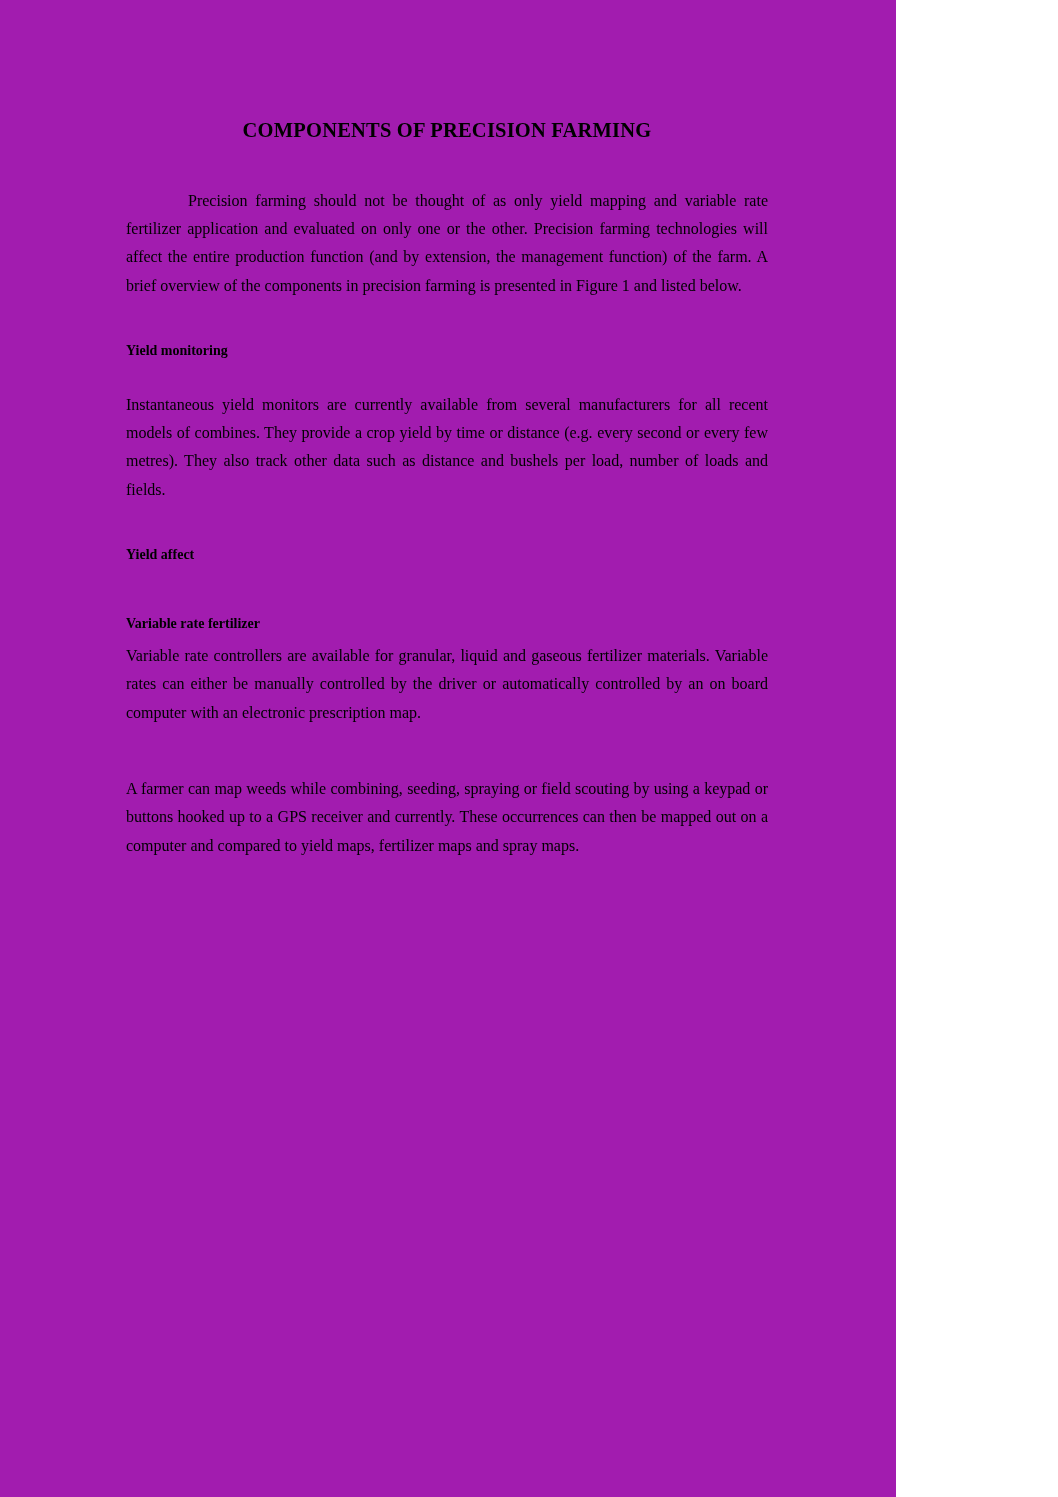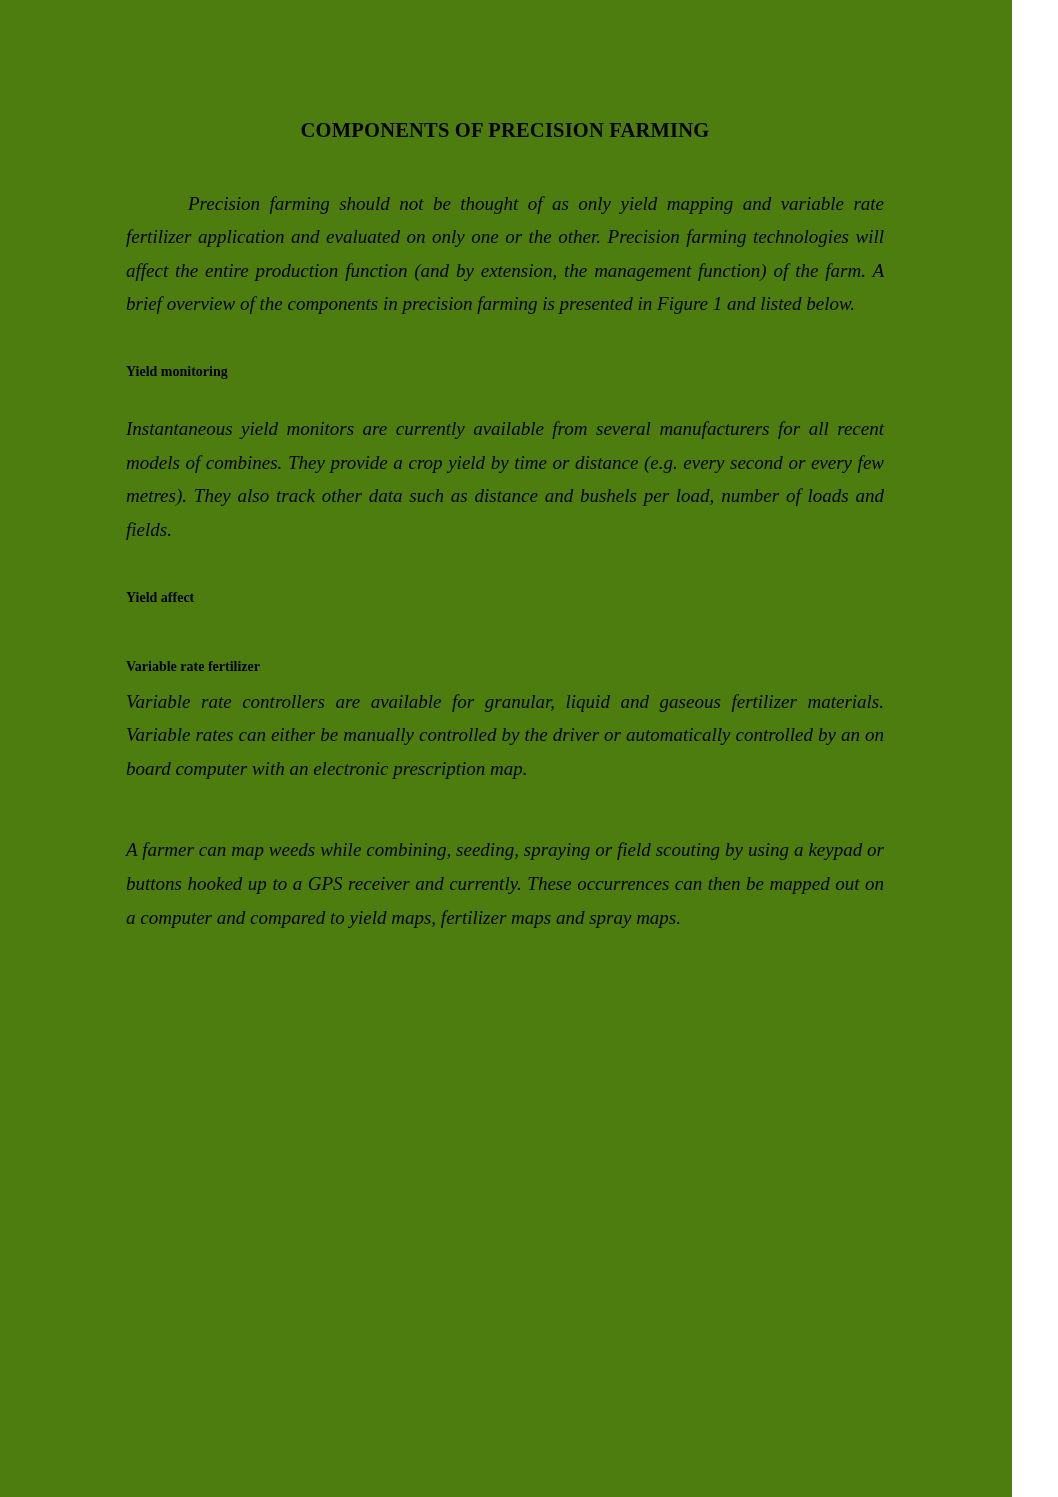--- a/index.html
+++ b/index.html
@@ -6,42 +6,41 @@
     margin: 0;
     padding: 0;
     background: #ffffff;
   }
   body {
     font-family: "Liberation Serif", serif;
     color: #000000;
   }
   .page {
     position: relative;
-    width: 1012px;
+    width: 896px;
     height: 1497px;
-    background: #4d7c0f;
+    background: #a21caf;
     box-sizing: border-box;
     padding: 118px 128px 0 126px;
     overflow: hidden;
   }
   .doc-title {
     text-align: center;
     font-weight: bold;
     font-size: 20.5px;
     letter-spacing: 0.2px;
     margin: 0 0 44px 0;
     line-height: 1.2;
   }
   p.body-text {
-    font-size: 19px;
+    font-size: 16px;
     line-height: 1.77;
     text-align: justify;
     margin: 0;
     text-justify: inter-word;
-    font-style: italic;
   }
   p.indented {
     text-indent: 62px;
   }
   h2.section-heading {
     font-size: 14px;
     font-weight: bold;
     margin: 0;
     line-height: 1.5;
   }

